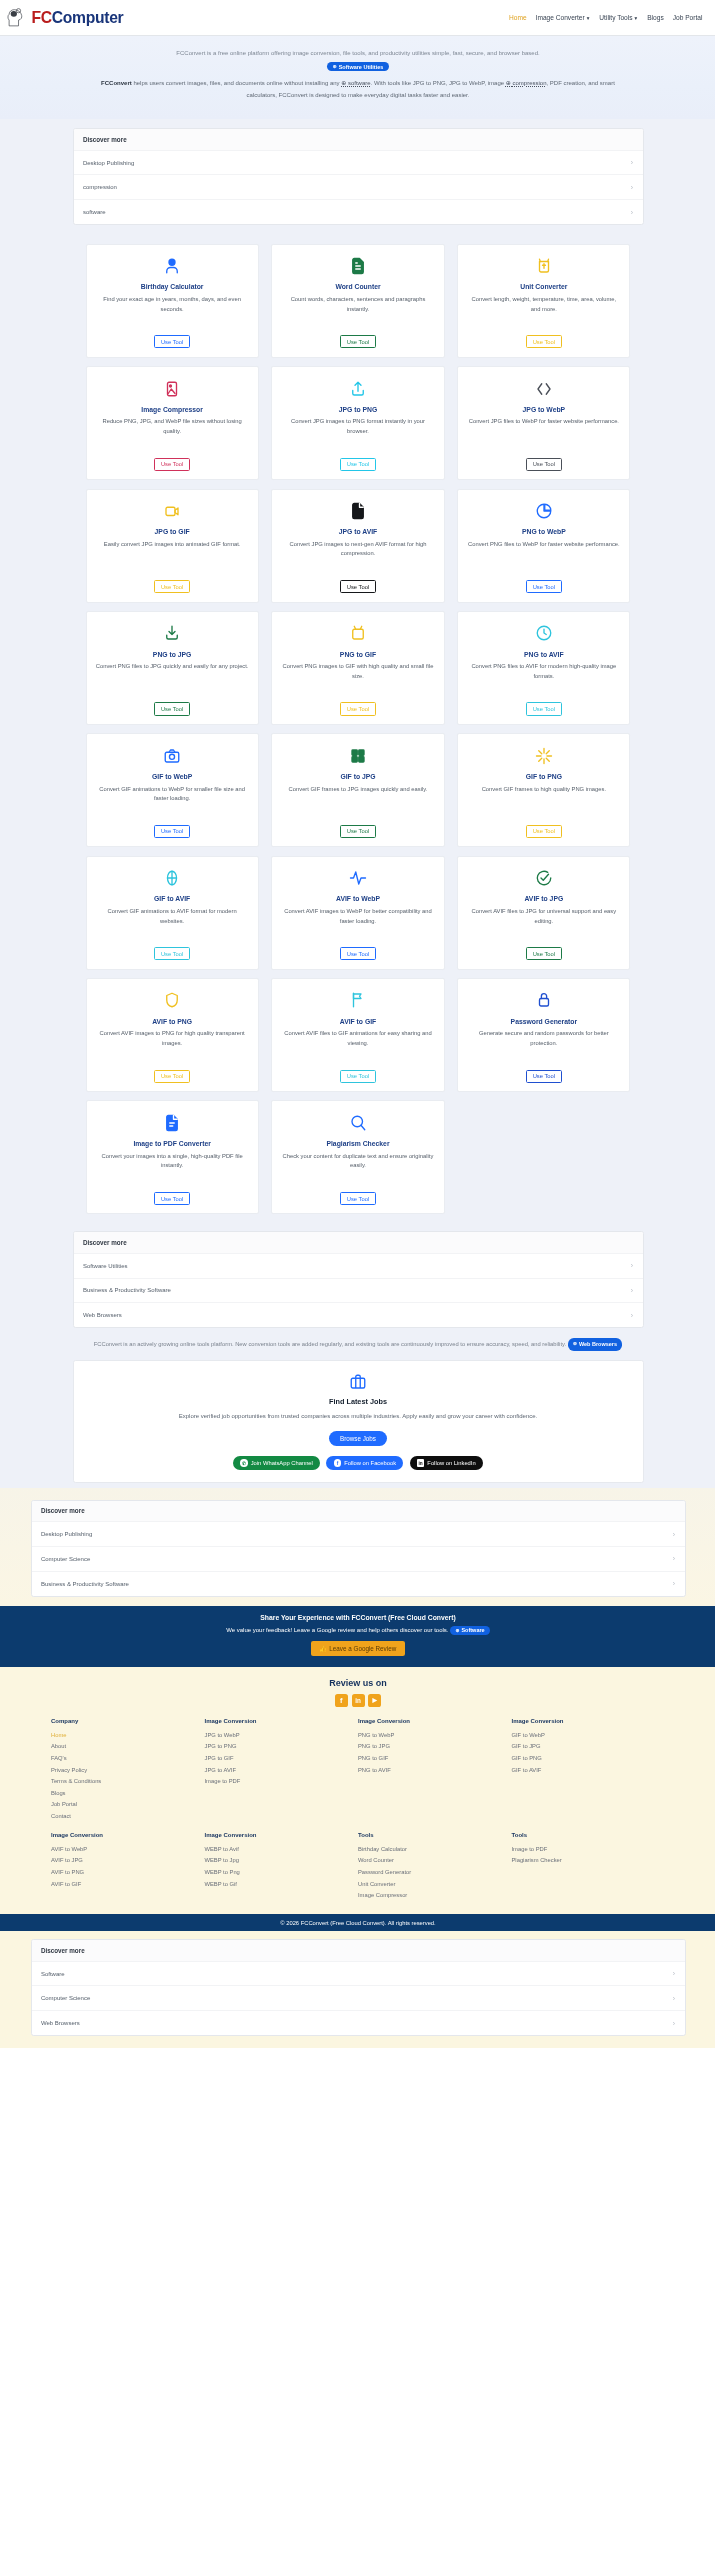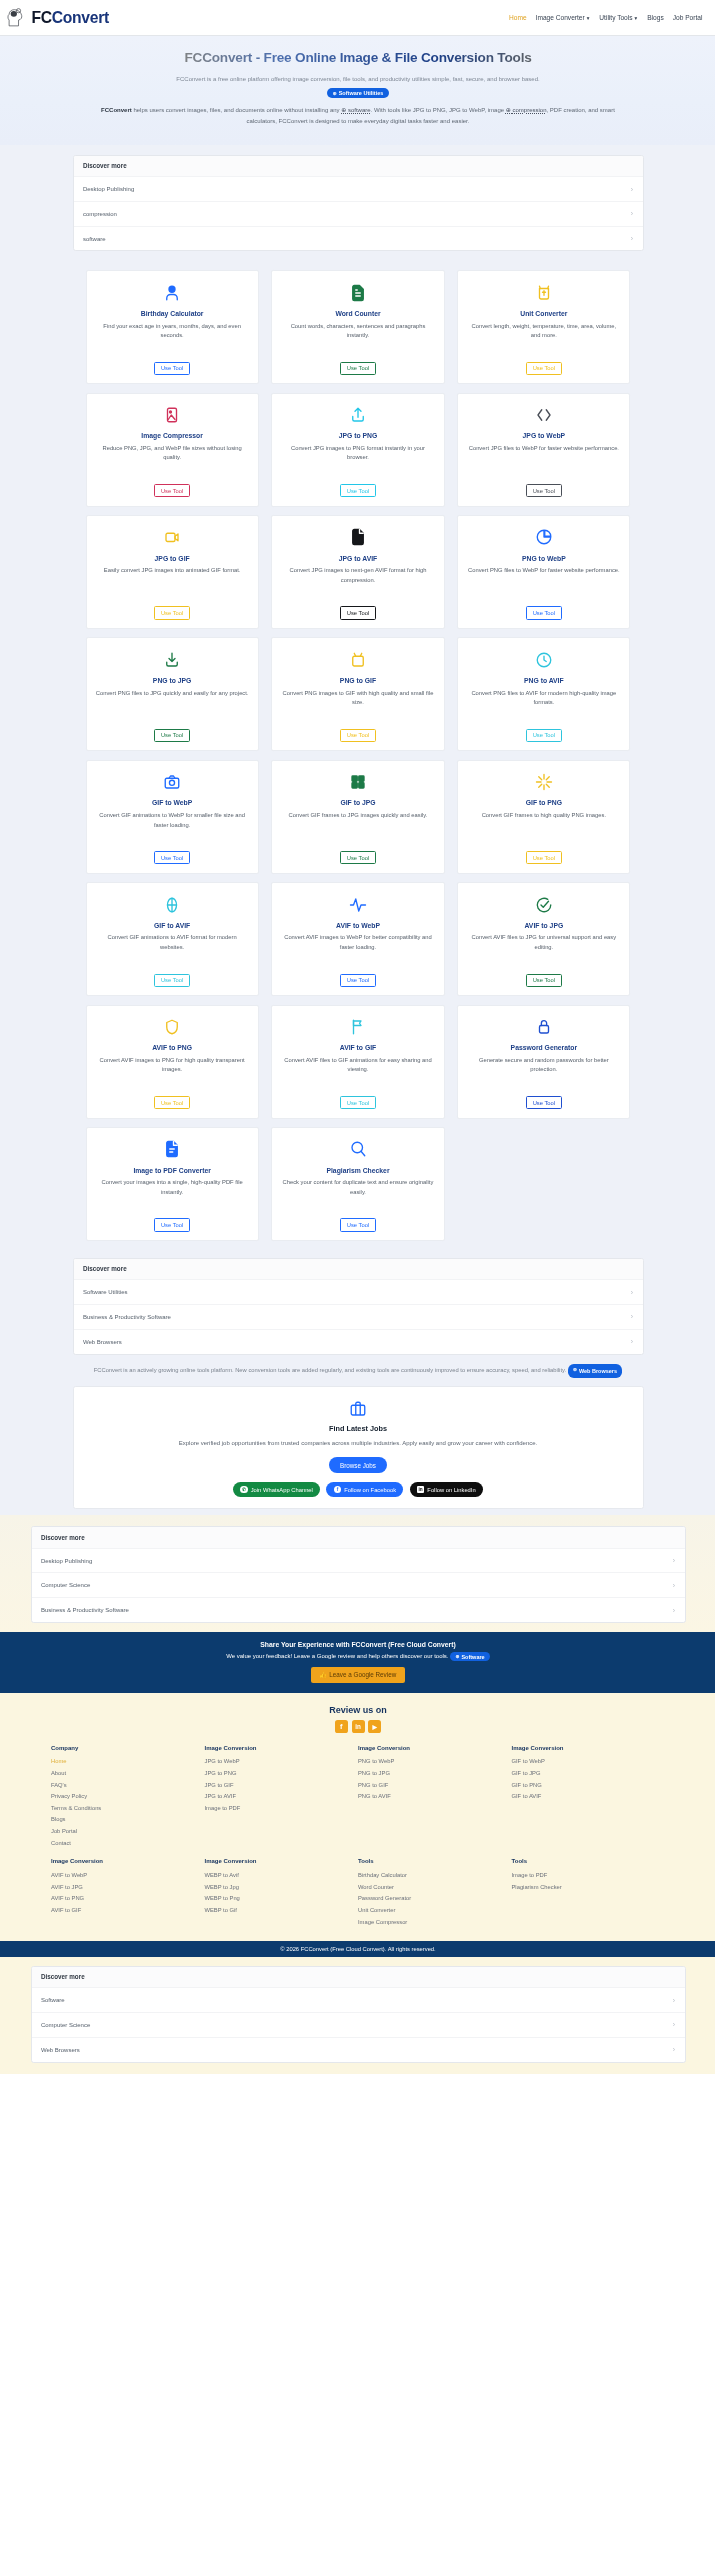--- a/index.html
+++ b/index.html
@@ -17,21 +17,21 @@
     background: #fff;
     border-bottom: 0.5px solid #e3e6ea;
     display: flex;
     align-items: center;
     justify-content: space-between;
     padding: 0 13.6px 0 7.3px;
   }
   .brand { display: flex; align-items: center; gap: 2.1px; }
   .brand-mark { width: 22px; height: 23px; flex: 0 0 22px; }
   .brand-text { font-size: 15.7px; font-weight: bold; letter-spacing: -0.3px; line-height: 1; }
-  .brand-fc { color: #0f172a; }
+  .brand-fc { color: #b91c1c; }
   .brand-convert { color: #19357a; }
   .main-nav { display: flex; align-items: center; gap: 9px; font-size: 6.6px; }
   .nav-link { color: #394453; cursor: pointer; white-space: nowrap; }
   .nav-link.active { color: #e0a321; }
   .caret { font-size: 4.7px; margin-left: 1px; }
 
   
   .hero {
     background: linear-gradient(180deg,#eef2fb 0%, #eaf0fa 60%, #e9eef9 100%);
     padding: 13.6px 21px 18px;
@@ -180,34 +180,33 @@
 <body>
 
 <header class="site-header">
   <div class="brand">
     <svg class="brand-mark" viewBox="0 0 42 44">
       <path d="M14 7 C8 7 4 11 4 16 C1 18 1 24 4 27 L4 38 L22 38 L22 27 C27 26 29 22 28 18 C27 12 21 7 14 7 Z" fill="none" stroke="#3a3f46" stroke-width="1.3"></path>
       <ellipse cx="13" cy="15" rx="6" ry="5.5" fill="#3a3f46"></ellipse>
       <circle cx="22" cy="9" r="4" fill="none" stroke="#3a3f46" stroke-width="1.3"></circle>
     </svg>
     <span class="brand-text">
-      <span class="brand-fc">FC</span><span class="brand-convert">Convert</span>
+      <span class="brand-fc">FC</span><span class="brand-convert">Computer</span>
     </span>
   </div>
   <nav class="main-nav">
     <span class="nav-link active">Home</span>
     <span class="nav-link"><span>Image Converter</span><span class="caret">▼</span></span>
     <span class="nav-link"><span>Utility Tools</span><span class="caret">▼</span></span>
     <span class="nav-link">Blogs</span>
     <span class="nav-link">Job Portal</span>
   </nav>
 </header>
 
 <section class="hero">
-  <h1>FCConvert - Free Online Image &amp; File Conversion Tools</h1>
   <div class="hero-sub">FCConvert is a free online platform offering image conversion, file tools, and productivity utilities simple, fast, secure, and browser based.</div>
   <span class="pill">
     <span class="ic">⊕</span>
     <span>Software Utilities</span>
   </span>
   <p class="hero-body">
     <b>FCConvert</b><span> helps users convert images, files, and documents online without installing any </span><span class="inline-link">⊕ <span>software</span></span><span>. With tools like JPG to PNG, JPG to WebP, image </span><span class="inline-link">⊕ <span>compression</span></span><span>, PDF creation, and smart calculators, FCConvert is designed to make everyday digital tasks faster and easier.</span>
   </p>
 </section>
 

